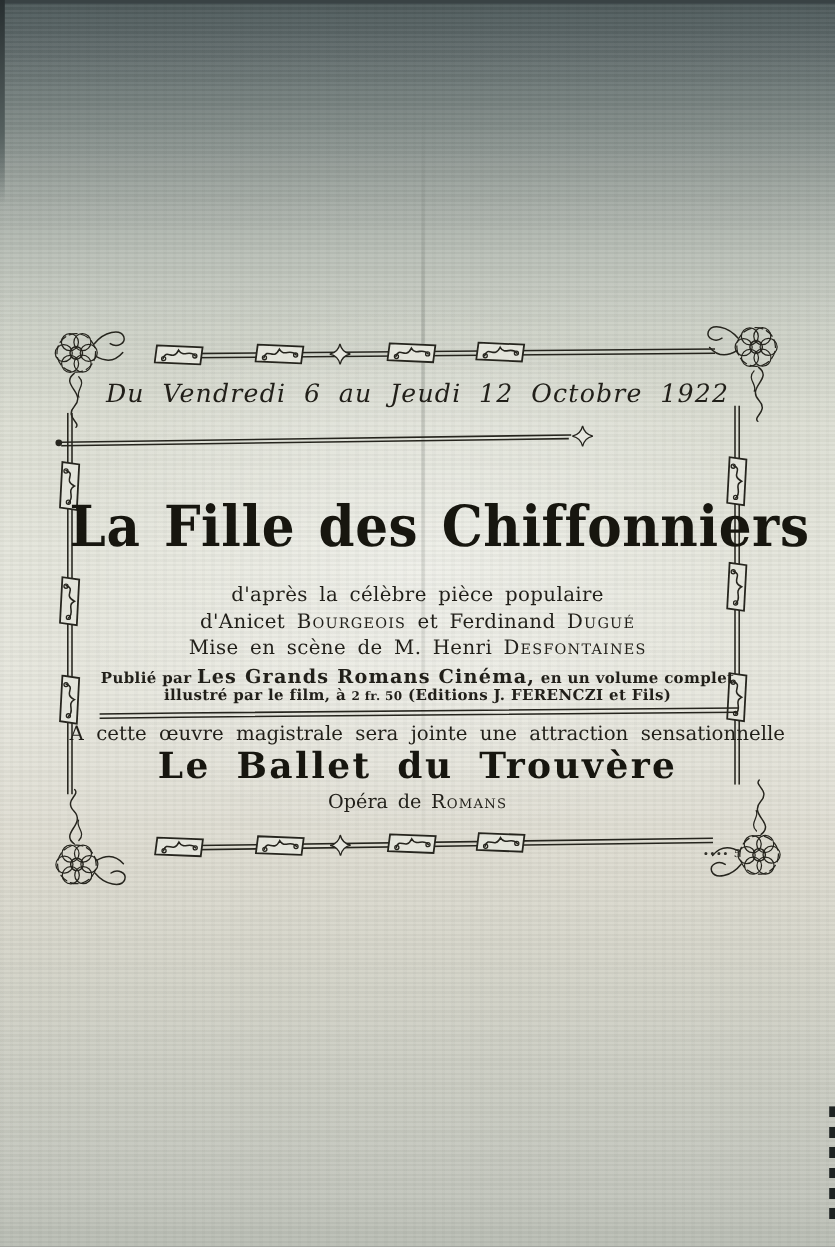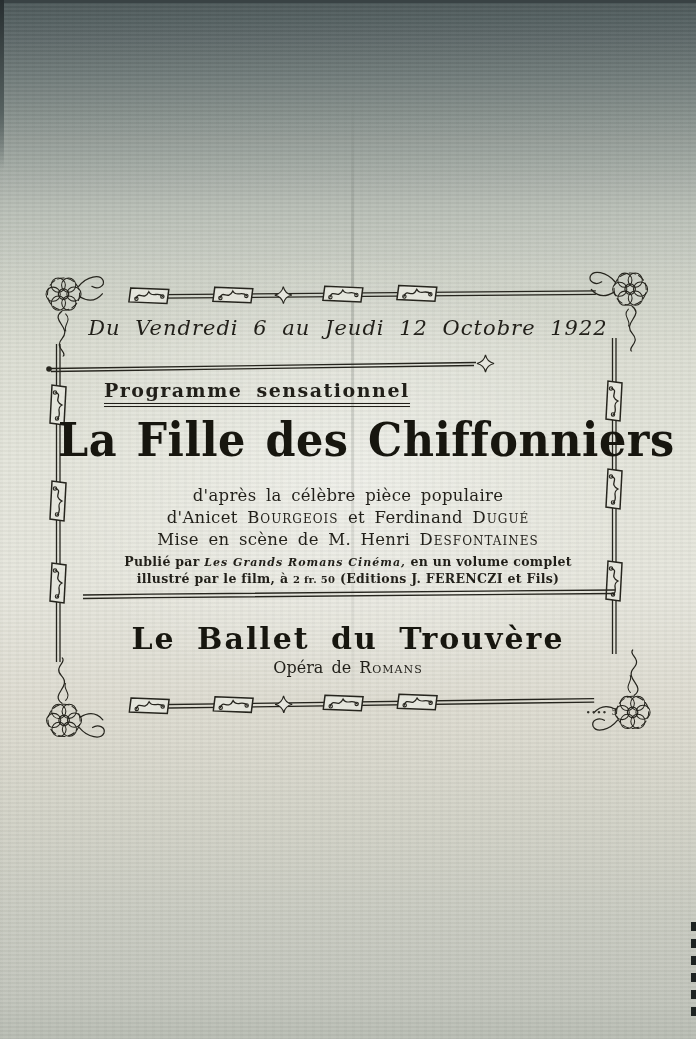--- a/index.html
+++ b/index.html
@@ -52,21 +52,21 @@
   .programme{position:absolute;left:104px;top:379px;white-space:nowrap;}
   .programme span{font-size:19px;font-weight:bold;letter-spacing:1.5px;word-spacing:6px;
     border-bottom:4px double #211f19;padding-bottom:2px;}
   .title{top:412px;font-size:43px;font-weight:bold;letter-spacing:0.5px;word-spacing:4px;
     transform:scaleY(1.1);transform-origin:50% 0;color:#17160f;margin:0;}
   .credit{font-size:16.5px;letter-spacing:0.3px;word-spacing:4px;}
   .c1{top:486px;} .c2{top:508px;} .c3{top:530px;}
   .sc{font-variant:small-caps;letter-spacing:1px;}
   .pub{font-size:12.5px;font-weight:bold;letter-spacing:0.3px;}
   .p1{top:554px;} .p2{top:571px;}
-  .pub-emph{font-size:11px;font-weight:bold;letter-spacing:1px;font-style:italic;}
+  .pub-emph{font-size:16px;font-weight:bold;letter-spacing:1px;}
   .pub-price{font-size:10px;font-weight:bold;}
   .intro{top:602px;font-size:16.5px;word-spacing:5px;}
   .ballet{top:621px;font-size:30px;font-weight:bold;letter-spacing:2px;word-spacing:9px;
     color:#17160f;margin:0;}
   .opera{top:658px;font-size:16px;word-spacing:3px;}
   .printer{position:absolute;left:586px;top:707px;font-size:9px;letter-spacing:1px;
     color:#33322b;white-space:nowrap;}
 </style>
 </head>
 <body>
@@ -169,36 +169,34 @@
 
   <div class="tline dates">Du Vendredi 6 au Jeudi 12 Octobre 1922</div>
 
   <svg class="inner-rule" viewBox="0 0 462 24">
     <circle cx="5" cy="17" r="2.8" fill="#26251e"></circle>
     <line class="rule" x1="7" y1="16.5" x2="432" y2="10.5"></line>
     <line class="rule" x1="7" y1="19.5" x2="430" y2="13.5"></line>
     <use href="#star4" x="432" y="2" width="19" height="19"></use>
   </svg>
 
-  <div class="programme">
-    <span>Programme sensationnel</span>
-  </div>
 
   <h1 class="tline title">La Fille des Chiffonniers</h1>
 
   <div class="tline credit c1">d'après la célèbre pièce populaire</div>
   <div class="tline credit c2"><span>d'Anicet </span><span class="sc">Bourgeois</span><span> et Ferdinand </span><span class="sc">Dugué</span></div>
   <div class="tline credit c3"><span>Mise en scène de M. Henri </span><span class="sc">Desfontaines</span></div>
 
   <div class="tline pub p1"><span>Publié par </span><span class="pub-emph">Les Grands Romans Cinéma,</span><span> en un volume complet</span></div>
   <div class="tline pub p2"><span>illustré par le film, à </span><span class="pub-price">2 fr. 50</span><span> (Editions J. FERENCZI et Fils)</span></div>
 
   <svg class="separator" viewBox="0 0 534 14">
     <path class="rule" d="M1,9 C180,7 360,4 533,4"></path>
     <path class="rule" d="M1,12.5 C180,10.5 360,7.5 533,7.5"></path>
   </svg>
 
+  <div class="tline intro">A cette œuvre magistrale sera jointe une attraction sensationnelle</div>
   <h2 class="tline ballet">Le Ballet du Trouvère</h2>
   <div class="tline opera"><span>Opéra de </span><span class="sc">Romans</span></div>
 
   <div class="printer">∙∙∙∙ 5</div>
 
 </div>
 
 </body></html>

